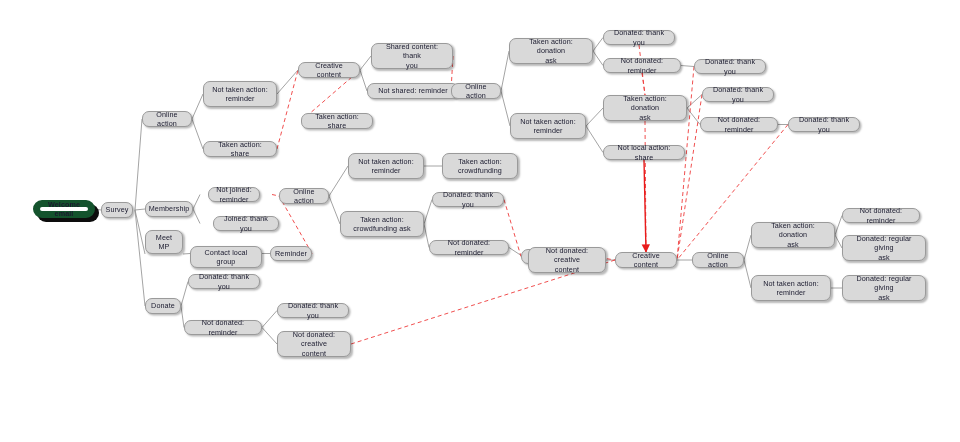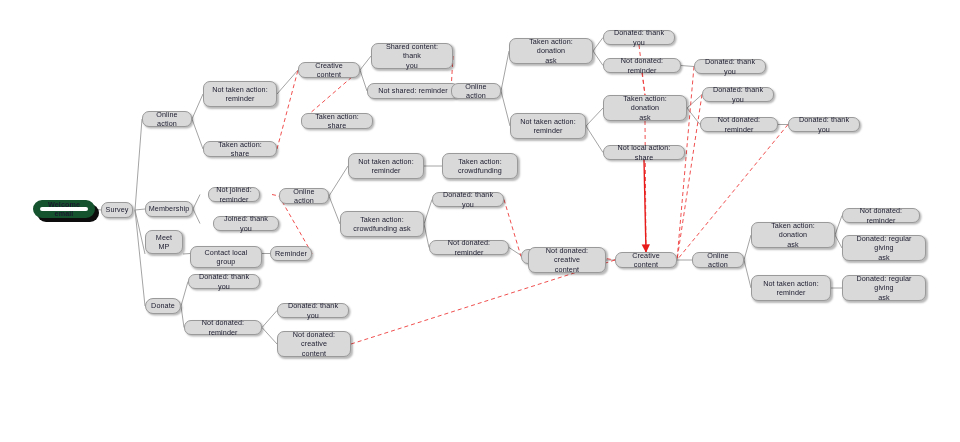--- a/index.html
+++ b/index.html
@@ -134,21 +134,21 @@
       <div class="node" style="left: 702px; top: 87px; width: 72px; height: 15px;">Donated: thank you</div>
       <div class="node" style="left: 700px; top: 117px; width: 78px; height: 15px;">Not donated: reminder</div>
       <div class="node" style="left: 788px; top: 117px; width: 72px; height: 15px;">Donated: thank you</div>
       <div class="node" style="left: 603px; top: 145px; width: 82px; height: 15px;">Not local action: share</div>
       <div class="node" style="left: 145px; top: 201px; width: 48px; height: 16px;">Membership</div>
       <div class="node" style="left: 208px; top: 187px; width: 52px; height: 15px;">Not joined: reminder</div>
       <div class="node" style="left: 200px; top: 216px; width: 66px; height: 15px; margin-left: 13px;">Joined: thank you</div>
       <div class="node" style="left: 145px; top: 230px; width: 38px; height: 24px;">Meet MP</div>
       <div class="node" style="left: 190px; top: 246px; width: 72px; height: 22px;">Contact local group</div>
       <div class="node" style="left: 270px; top: 246px; width: 42px; height: 15px;">Reminder</div>
-      <div class="node" style="left: 145px; top: 298px; width: 36px; height: 16px; border-radius: 8px;">Donate</div>
+      <div class="node" style="left: 145px; top: 298px; width: 36px; height: 16px;">Donate</div>
       <div class="node" style="left: 188px; top: 274px; width: 72px; height: 15px;">Donated: thank you</div>
       <div class="node" style="left: 184px; top: 320px; width: 78px; height: 15px;">Not donated: reminder</div>
       <div class="node" style="left: 277px; top: 303px; width: 72px; height: 15px;">Donated: thank you</div>
       <div class="node" style="left: 277px; top: 331px; width: 74px; height: 26px;">Not donated: creative
 content</div>
       <div class="node" style="left: 279px; top: 188px; width: 50px; height: 16px;">Online action</div>
       <div class="node" style="left: 348px; top: 153px; width: 76px; height: 26px;">Not taken action:
 reminder</div>
       <div class="node" style="left: 442px; top: 153px; width: 76px; height: 26px;">Taken action:
 crowdfunding</div>

